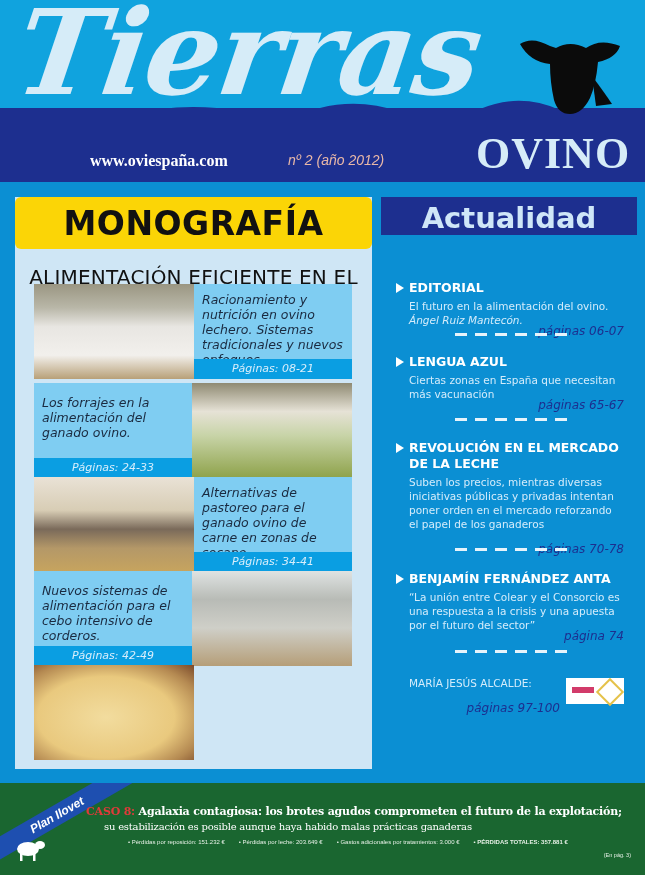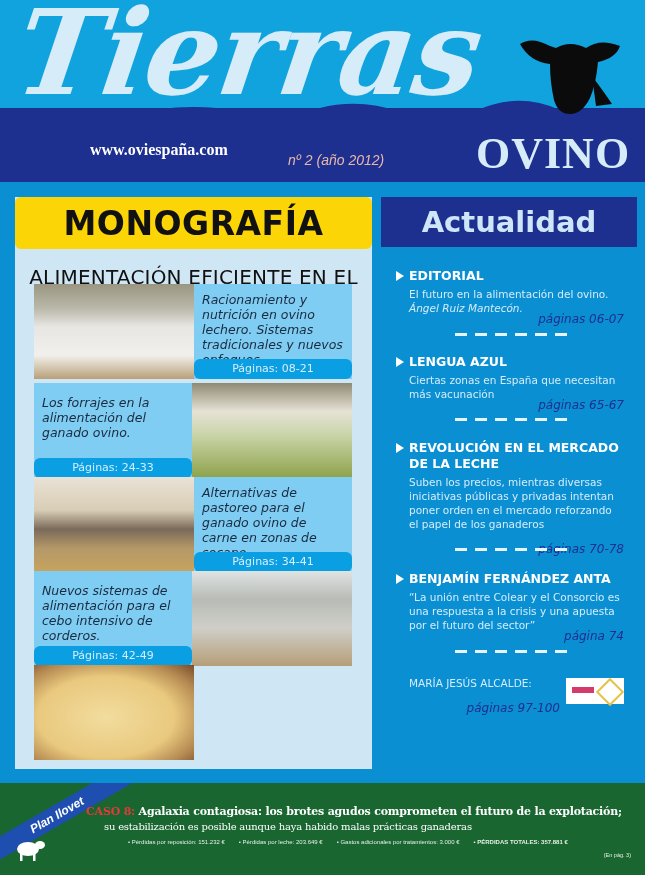--- a/index.html
+++ b/index.html
@@ -5,45 +5,45 @@
   * { box-sizing: border-box; margin: 0; padding: 0; }
   html, body { width: 645px; height: 875px; overflow: hidden; }
   body { background: #0b8fd3; font-family: "DejaVu Sans", sans-serif; position: relative; }
 
   
   .masthead { position: absolute; left: 0; top: 0; width: 645px; height: 182px; background: #10a3de; overflow: hidden; }
   .masthead .band { position: absolute; left: 0; top: 108px; width: 645px; height: 74px; background: #1d2f8f; }
   .masthead .wave { position: absolute; left: 0; top: 100px; width: 645px; height: 20px; }
   .logo-title { position: absolute; left: 18px; top: -6px; font-family: "DejaVu Serif", serif; font-style: italic; font-weight: bold; font-size: 118px; color: #d6ecf8; letter-spacing: -2px; transform: skewX(-8deg); line-height: 1; }
   .sheep-head { position: absolute; left: 512px; top: 36px; width: 115px; height: 80px; }
-  .website { position: absolute; left: 90px; top: 141px; font-family: "Liberation Serif", serif; font-weight: bold; font-size: 16px; color: #ffffff; }
+  .website { position: absolute; left: 90px; top: 152px; font-family: "Liberation Serif", serif; font-weight: bold; font-size: 16px; color: #ffffff; }
   .issue { position: absolute; left: 288px; top: 152px; font-family: "Liberation Sans", sans-serif; font-style: italic; font-size: 14px; color: #e9b8a8; }
   .brand { position: absolute; left: 476px; top: 128px; font-family: "Liberation Serif", serif; font-weight: bold; font-size: 44px; color: #d6ecf8; letter-spacing: 1px; }
 
   
   .mono { position: absolute; left: 15px; top: 197px; width: 357px; height: 572px; background: #cfe6f5; }
   .mono-head { height: 52px; background: #fbd506; display: flex; align-items: center; justify-content: center; border-radius: 6px; }
   .mono-head span { font-family: "DejaVu Sans", sans-serif; font-weight: bold; font-size: 33px; color: #111; letter-spacing: 0.5px; }
   .mono-sub { text-align: center; font-size: 20px; color: #111; margin-top: 16px; letter-spacing: 0.2px; }
   .art { position: absolute; left: 19px; width: 318px; height: 95px; display: flex; }
   .art .photo { width: 160px; height: 95px; flex: none; }
   .art .text { width: 158px; height: 95px; background: #7fcdf2; position: relative; }
   .art .text p { font-style: italic; font-size: 12.5px; color: #1a2a40; line-height: 15px; padding: 8px 8px 0 8px; }
-  .art .pages { position: absolute; left: 0; bottom: 0; width: 100%; height: 20px; background: #0a9ee2; color: #d8eefb; font-size: 11px; text-align: center; line-height: 20px; border-radius: 6px; }
+  .art .pages { position: absolute; left: 0; bottom: 0; width: 100%; height: 20px; background: #0a9ee2; color: #d8eefb; font-style: italic; font-size: 11px; text-align: center; line-height: 20px; }
   .art.rev .text { order: -1; }
 
   
   .p1 { background: linear-gradient(180deg, #9a9682 0%, #b9b7a8 25%, #e8e6e2 45%, #f2f0ec 75%, #b8a078 100%); }
   .p2 { background: linear-gradient(180deg, #8f8a72 0%, #e6e2d6 30%, #c8d4a8 55%, #8ea24a 100%); }
   .p3 { background: linear-gradient(180deg, #e9e2d6 0%, #d8cdb5 35%, #7a6a5a 55%, #b49868 75%, #c7a45e 100%); }
   .p4 { background: linear-gradient(180deg, #dfe3e2 0%, #b8bbb6 30%, #cfcfc8 60%, #b59e78 100%); }
   .p5 { background: radial-gradient(ellipse at 45% 55%, #f2dc9e 0%, #e9c97e 55%, #b58a52 80%, #7a4a2a 100%); }
 
   
-  .act-head { position: absolute; left: 381px; top: 197px; width: 256px; height: 50px; background: #1d2f8f; display: flex; align-items: center; justify-content: center; }
+  .act-head { position: absolute; left: 381px; top: 197px; width: 256px; height: 38px; background: #1d2f8f; display: flex; align-items: flex-end; justify-content: center; }
   .act-head span { font-weight: bold; font-size: 29px; color: #cfe6f8; }
   .news { position: absolute; left: 396px; width: 228px; }
   .news h3 { font-size: 12.5px; font-weight: bold; color: #ffffff; line-height: 16px; position: relative; padding-left: 13px; }
   .news h3 .tri { position: absolute; left: 0; top: 3px; width: 0; height: 0; border-top: 5px solid transparent; border-bottom: 5px solid transparent; border-left: 8px solid #ffffff; }
   .news p { font-size: 10.5px; color: #d4ecfb; line-height: 14px; padding-left: 13px; margin-top: 3px; }
   .news .author { font-style: italic; margin-top: 44px; }
   .news .pg { font-size: 12px; font-style: italic; color: #1d2f8f; float: right; margin-top: 11px; text-align: right; }
   .dash { position: absolute; left: 455px; width: 120px; height: 3px; background: repeating-linear-gradient(90deg, #e6f3fb 0 12px, transparent 12px 20px); }
   .congress-logo { float: right; width: 58px; height: 26px; background: #ffffff; margin: 2px 0 0 6px; position: relative; }
   .congress-logo:before { content: ""; position: absolute; left: 6px; top: 9px; width: 22px; height: 6px; background: #d23b6a; }
@@ -118,21 +118,21 @@
 
   <div class="art" style="top:468px">
     <div class="photo p5"></div>
   </div>
 </section>
 
 <div class="act-head">
   <span>Actualidad</span>
 </div>
 
-<div class="news" style="top:268px">
+<div class="news" style="top:280px">
   <h3><span class="tri"></span><span>EDITORIAL</span></h3>
   <p><span>El futuro en la alimentación del ovino.</span><br><span class="author">Ángel Ruiz Mantecón.</span><span class="pg">páginas 06-07</span></p>
 </div>
 <div class="dash" style="top:333px"></div>
 
 <div class="news" style="top:354px">
   <h3><span class="tri"></span><span>LENGUA AZUL</span></h3>
   <p><span>Ciertas zonas en España que necesitan más vacunación</span> <span class="pg">páginas 65-67</span></p>
 </div>
 <div class="dash" style="top:418px"></div>

